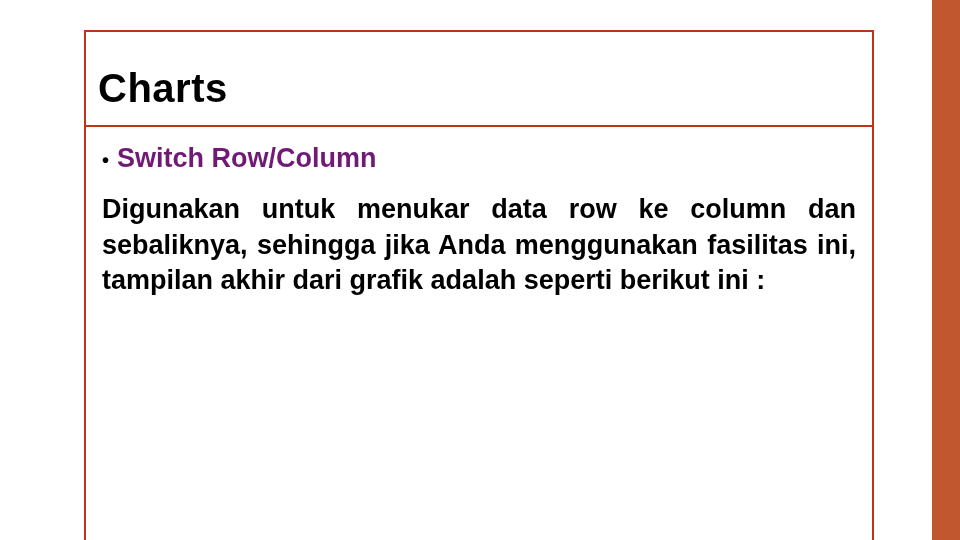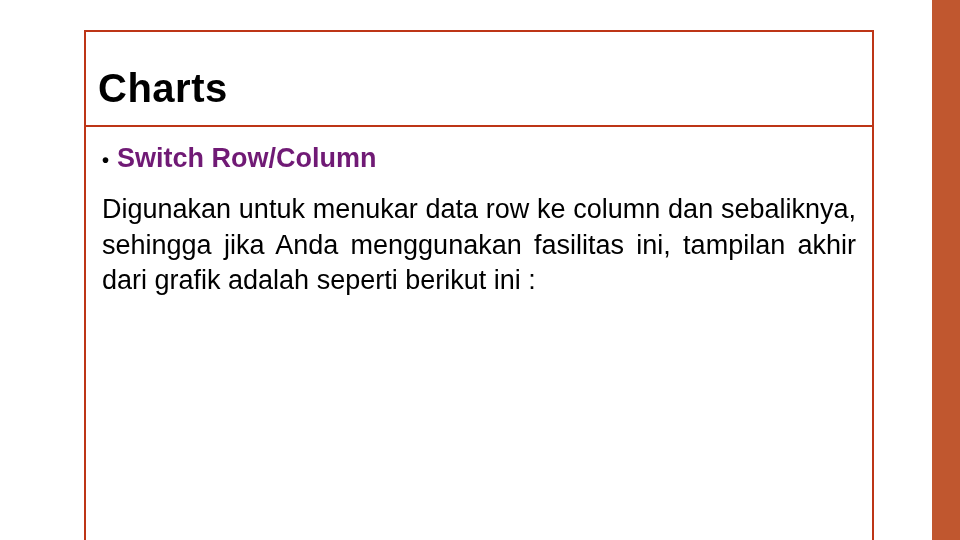--- a/index.html
+++ b/index.html
@@ -51,21 +51,21 @@
       margin-right: 8px;
       line-height: 1;
     }
     .bullet-text {
       font-size: 27px;
       font-weight: 700;
       color: #701a75;
     }
     .paragraph {
       font-size: 27px;
-      font-weight: 400;
+      font-weight: 700;
       color: #000;
       line-height: 1.32;
       text-align: justify;
     }
   </style>
 </head>
 <body>
 
 <div class="accent-bar"></div>
 

